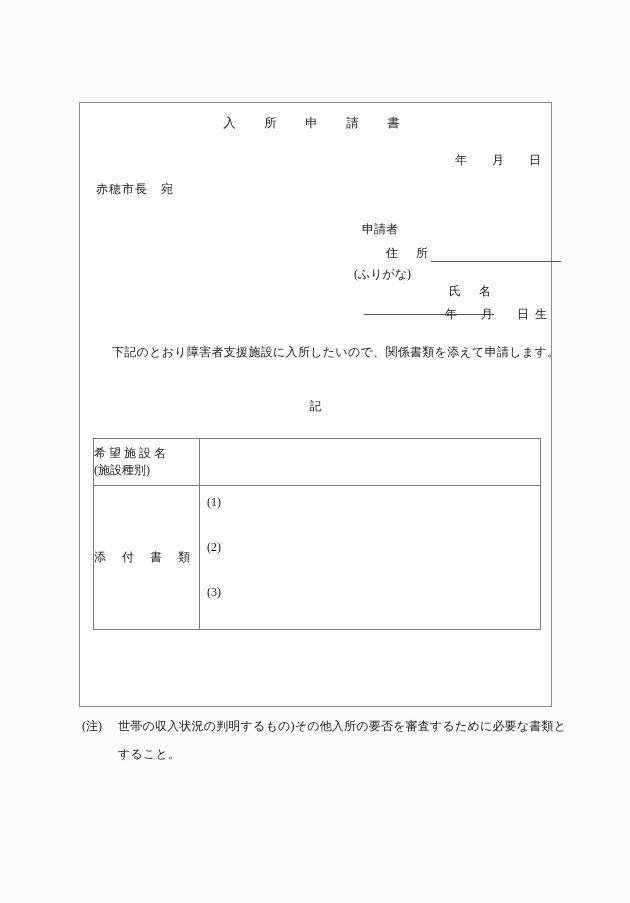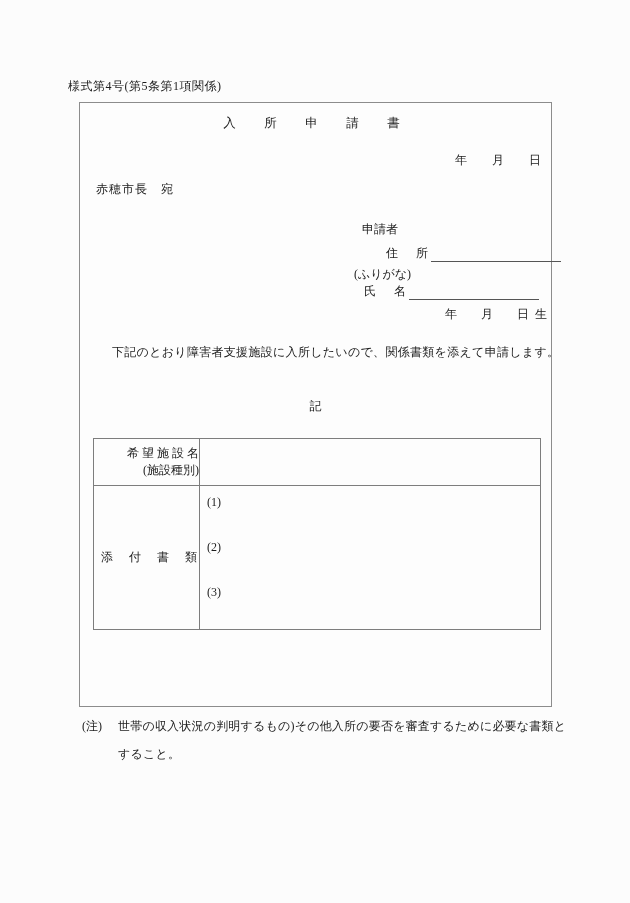--- a/index.html
+++ b/index.html
@@ -45,21 +45,21 @@
   .addressee { left: 16px; top: 78px; letter-spacing: 1px; }
 
   .applicant-label { left: 282px; top: 118px; }
   .field-row {
     position: absolute;
     display: flex;
     align-items: flex-end;
     white-space: nowrap;
   }
   .address-row { left: 284px; top: 142px; margin-left: 22px; }
-  .name-row { left: 284px; top: 180px; }
+  .name-row { left: 284px; top: 180px; flex-direction: column; }
   .field-label { letter-spacing: 3px; margin-right: 0px; }
   .fill-line {
     display: inline-block;
     width: 130px;
     height: 15px;
     border-bottom: 1px solid var(--underline);
   }
   .furigana { left: 274px; top: 163px; }
   .birth-line { left: 365px; top: 203px; letter-spacing: 6px; }
 
@@ -79,40 +79,39 @@
     border-collapse: collapse;
     table-layout: fixed;
     font-size: 12px;
     color: var(--ink);
   }
   .request-table td {
     border: 1px solid var(--tableline);
     vertical-align: middle;
   }
   .label-col { width: 106px; }
-  .label-cell { text-align: right; white-space: nowrap; margin-left: 40px; }
+  .label-cell { text-align: left; white-space: nowrap; margin-left: 40px; }
   .row-facility { height: 47px; }
   .row-reason { height: 64px; }
   .row-attachments { height: 135px; }
   .label-two-line div { line-height: 17px; }
   .spread2 { letter-spacing: 2px; }
   .attach-cell { vertical-align: top !important; padding: 8px 0 0 7px; }
   .attach-item { line-height: 16px; margin-bottom: 29px; white-space: nowrap; }
 
   .note-section { position: absolute; left: 82px; top: 712px; width: 480px; }
   .note-label { position: absolute; left: 0; top: 0; line-height: 28px; }
   .note-lines { margin-left: 36px; }
   .note-line { line-height: 28px; white-space: nowrap; letter-spacing: 0.2px; }
 </style>
 </head>
 <body>
 
 <div class="page">
 
-  <div class="abs form-number">様式第4号(第5条第1項関係)</div>
 
   <div class="form-box">
 
     <div class="form-title">入　所　申　請　書</div>
 
     <div class="abs date-line">年　月　日</div>
 
     <div class="abs addressee">赤穂市長　宛</div>
 
     <div class="abs applicant-label">申請者</div>

